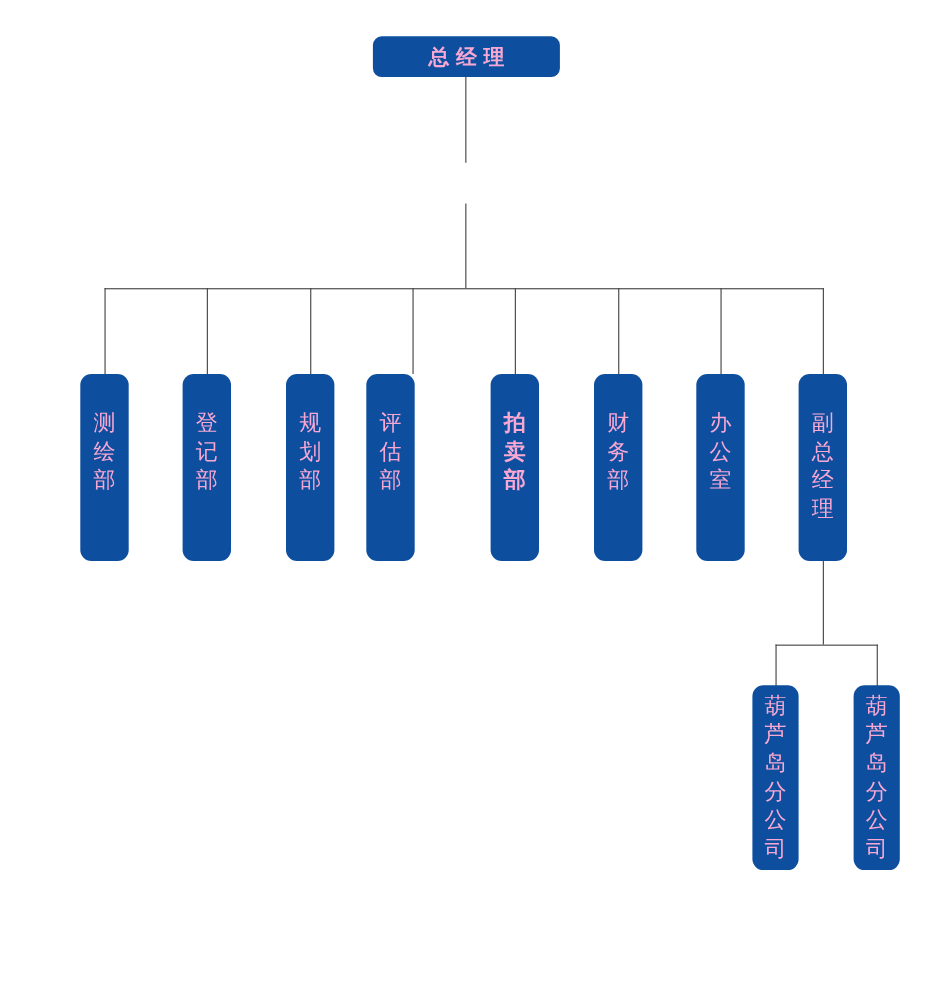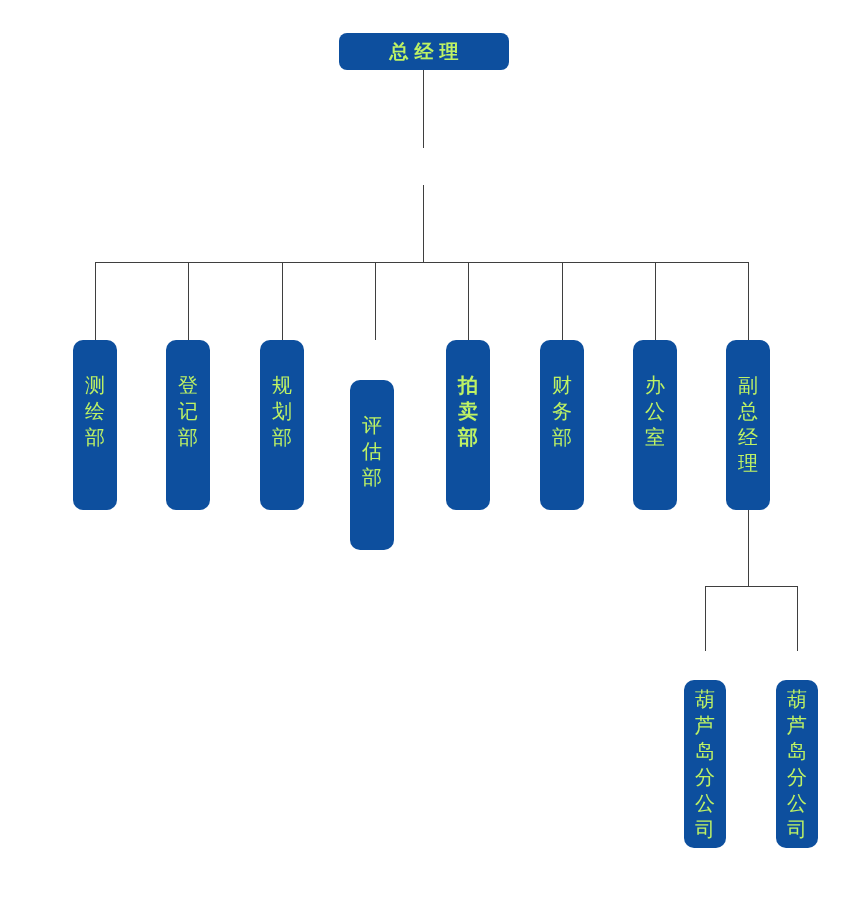--- a/index.html
+++ b/index.html
@@ -20,21 +20,21 @@
     position: absolute;
     background: #3f3f3f;
   }
   .line.v { width: 1px; }
   .line.h { height: 1px; }
 
   
   .node {
     position: absolute;
     background: #0d4f9e;
-    color: #bef264;
+    color: #f9a8d4;
     box-sizing: border-box;
     display: flex;
     justify-content: center;
   }
 
   
   .node.horizontal {
     left: 339px;
     width: 170px;
     height: 37px;
@@ -62,29 +62,29 @@
   .node.branch .vtext {
     width: 20px;
     font-size: 20px;
     line-height: 1.3;
     text-align: left;
     word-break: break-all;
   }
   .dept-1 { left: 73px; }
   .dept-2 { left: 166px; }
   .dept-3 { left: 260px; }
-  .dept-4 { left: 350px; margin-top: 40px; }
+  .dept-4 { left: 333px; }
   .dept-5 { left: 446px; font-weight: bold; }
   .dept-6 { left: 540px; }
   .dept-7 { left: 633px; }
   .dept-8 { left: 726px; }
 
   
   .node.branch {
-    top: 680px;
+    top: 623px;
     width: 42px;
     height: 168px;
     border-radius: 10px;
     align-items: flex-start;
     padding-top: 6px;
   }
   .branch-1 { left: 684px; }
   .branch-2 { left: 776px; }
 </style>
 </head>

